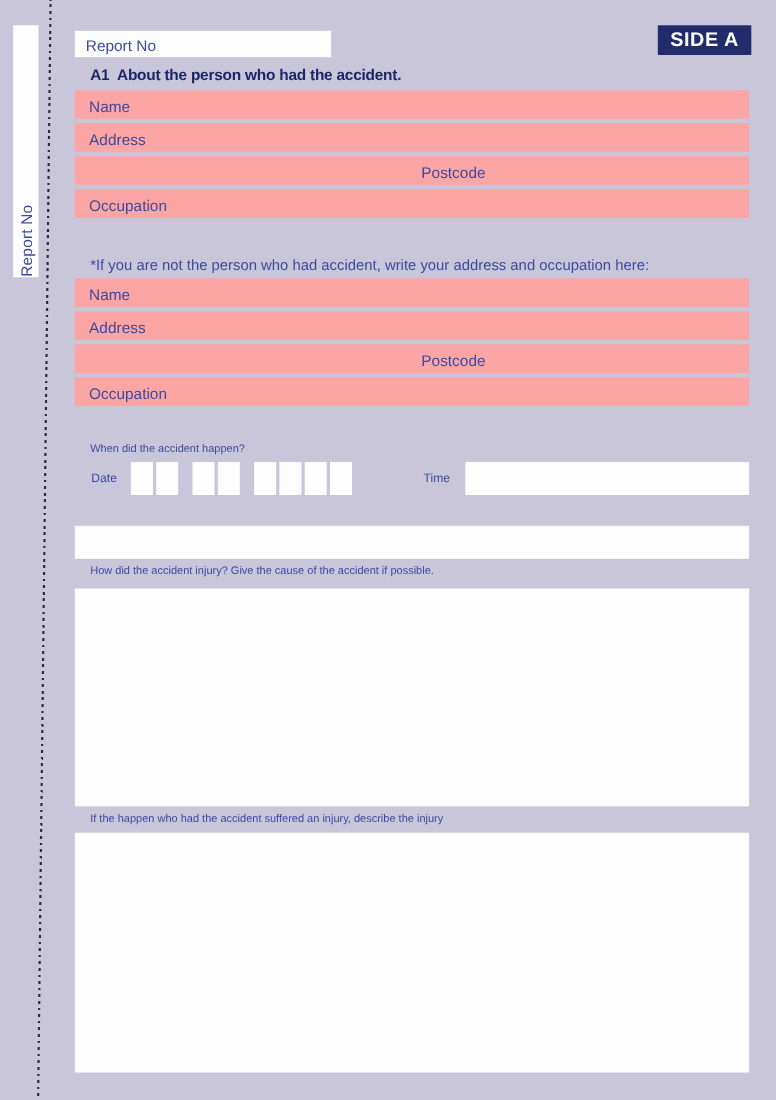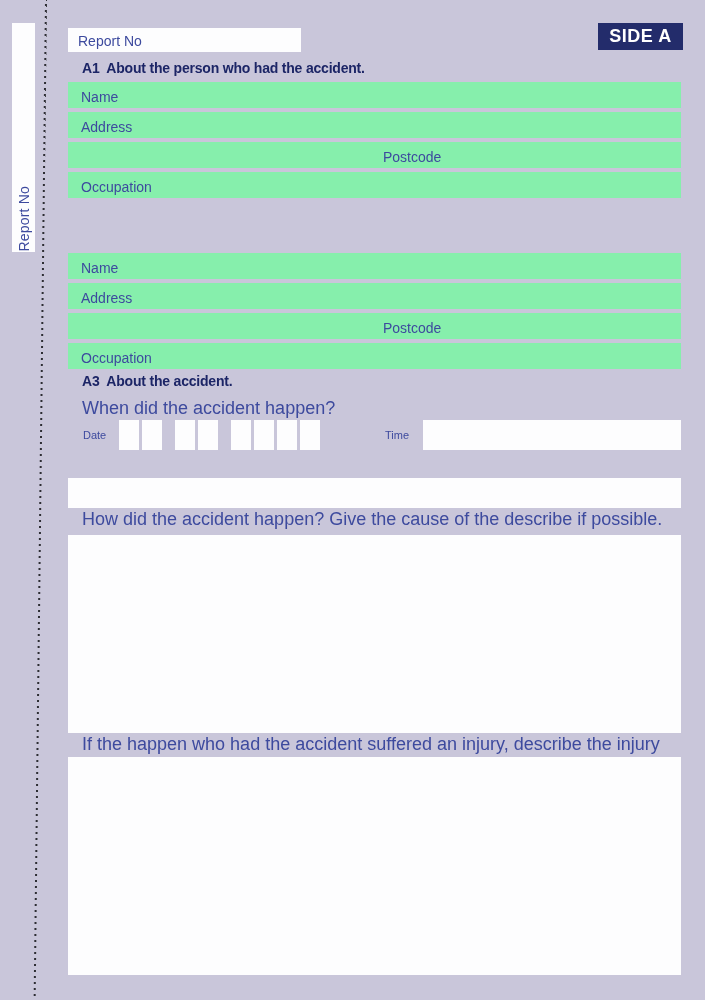--- a/index.html
+++ b/index.html
@@ -76,35 +76,35 @@
     line-height: 20px;
   }
   .h-a1 { top: 58px; }
   .h-a2 { top: 200px; }
   .h-a3 { top: 371px; }
 
   .question, .note {
     position: absolute;
     left: 82px;
     color: #3d4a9e;
-    font-size: 18px;
+    font-size: 10px;
     line-height: 17px;
     white-space: nowrap;
   }
   .note { top: 232px; font-size: 13.5px; }
   .q-when   { top: 400px; }
   .q-where  { top: 457px; }
   .q-how    { top: 511px; }
   .q-injury { top: 736px; }
 
   .field-row {
     position: absolute;
     left: 68px;
     width: 613px; height: 26px;
-    background: #86efac;
+    background: #fca5a5;
     display: flex; align-items: flex-end;
   }
   .field-row span {
     color: #3d4a9e; font-size: 14px;
     padding: 0 0 4px 13px; line-height: 1;
   }
   .field-row.postcode span { padding-left: 315px; }
 
   .a1-name { top: 82px; }  .a1-addr { top: 112px; }  .a1-post { top: 142px; }  .a1-occ { top: 172px; }
   .a2-name { top: 253px; } .a2-addr { top: 283px; }  .a2-post { top: 313px; }  .a2-occ { top: 343px; }
@@ -179,52 +179,52 @@
   <div class="field-row a1-addr">
     <span>Address</span>
   </div>
   <div class="field-row postcode a1-post">
     <span>Postcode</span>
   </div>
   <div class="field-row a1-occ">
     <span>Occupation</span>
   </div>
 
+  <div class="note">*If you are not the person who had accident, write your address and occupation here:</div>
 
   <div class="field-row a2-name">
     <span>Name</span>
   </div>
   <div class="field-row a2-addr">
     <span>Address</span>
   </div>
   <div class="field-row postcode a2-post">
     <span>Postcode</span>
   </div>
   <div class="field-row a2-occ">
     <span>Occupation</span>
   </div>
 
-  <div class="heading h-a3">A3  About the accident.</div>
 
   <div class="question q-when">When did the accident happen?</div>
 
   <div class="inline-label lbl-date">Date</div>
   <div class="date-cell dc1"></div>
   <div class="date-cell dc2"></div>
   <div class="date-cell dc3"></div>
   <div class="date-cell dc4"></div>
   <div class="date-cell dc5"></div>
   <div class="date-cell dc6"></div>
   <div class="date-cell dc7"></div>
   <div class="date-cell dc8"></div>
 
   <div class="inline-label lbl-time">Time</div>
   <div class="time-box"></div>
 
   <div class="location-box"></div>
 
-  <div class="question q-how">How did the accident happen? Give the cause of the describe if possible.</div>
+  <div class="question q-how">How did the accident injury? Give the cause of the accident if possible.</div>
   <div class="how-box"></div>
 
   <div class="question q-injury">If the happen who had the accident suffered an injury, describe the injury</div>
   <div class="injury-box"></div>
 
 </div>
 
 </body></html>

